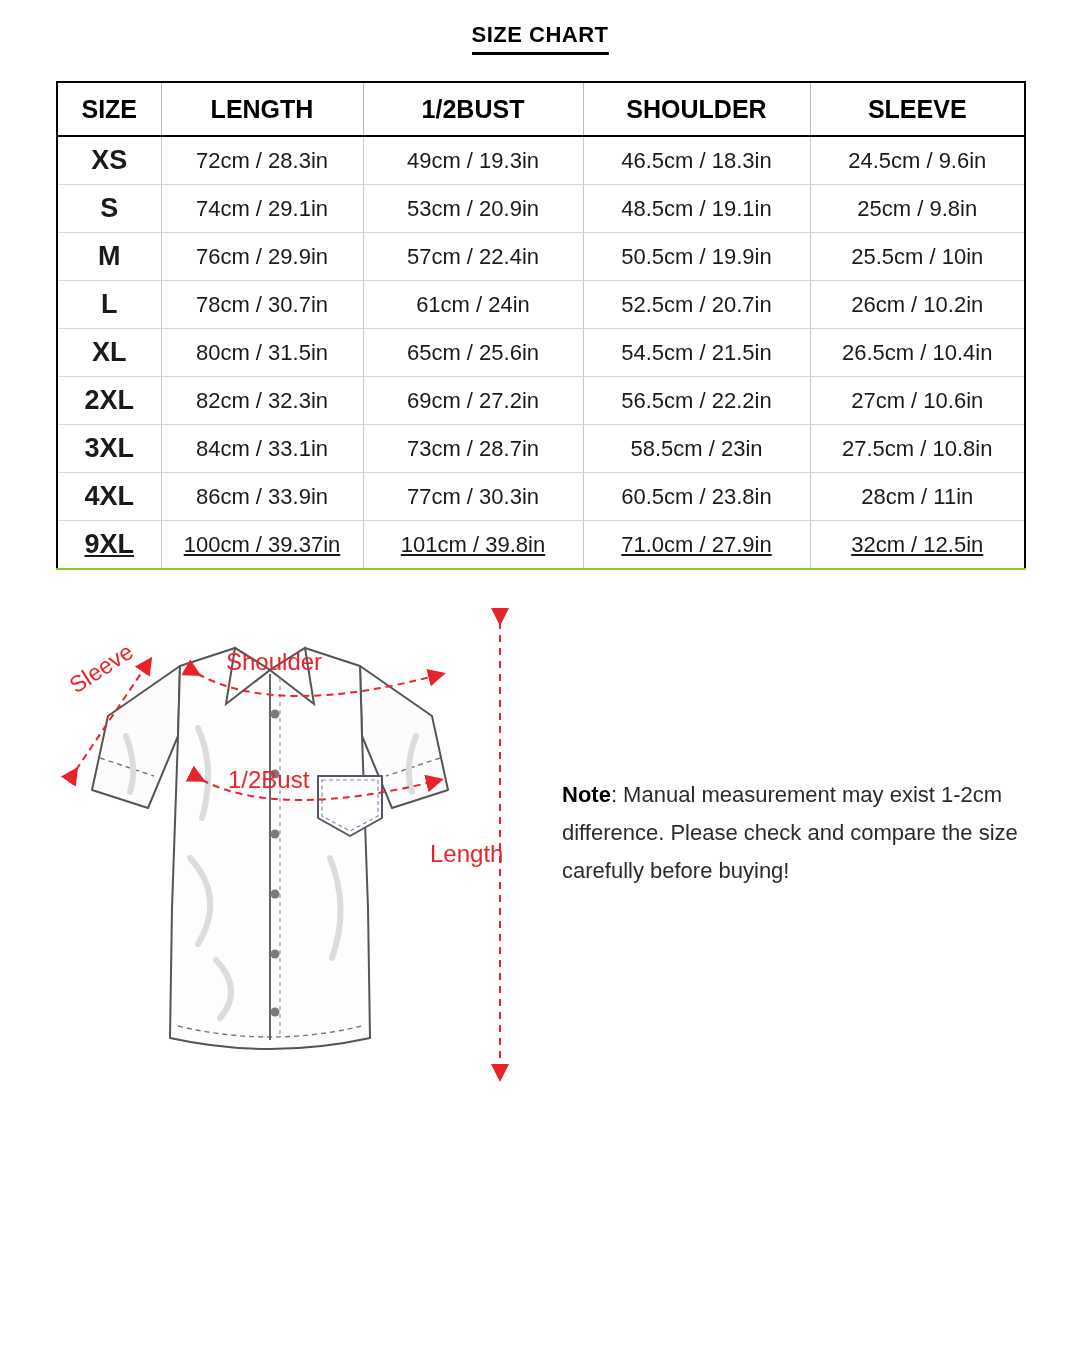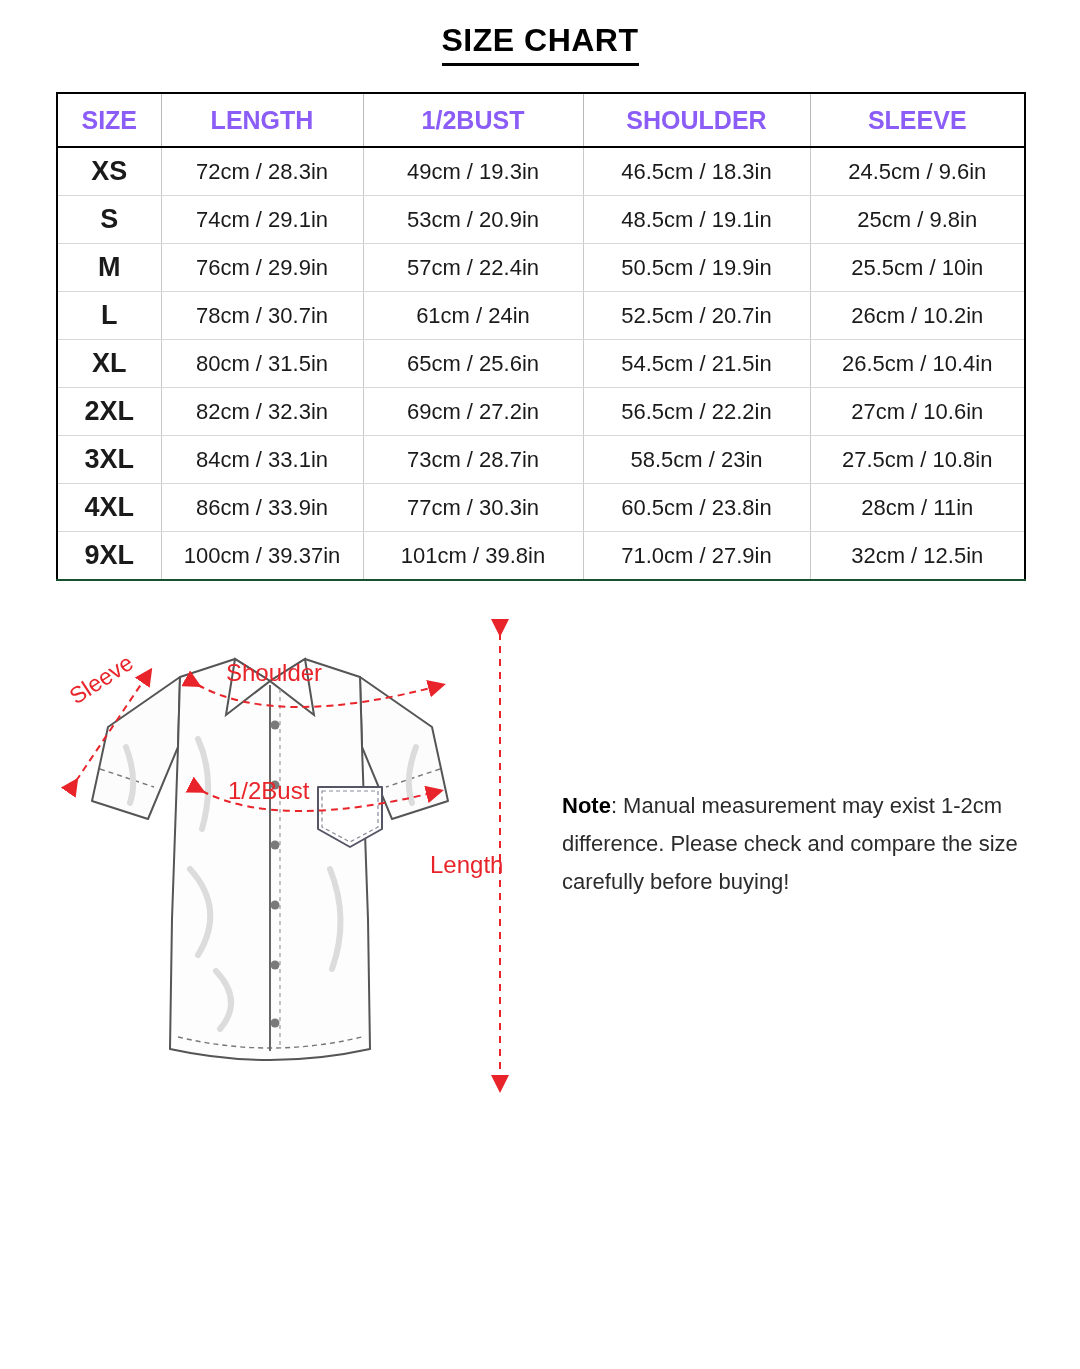--- a/index.html
+++ b/index.html
@@ -16,21 +16,21 @@
     overflow: hidden;
   }
 
   
   .title-wrap {
     text-align: center;
     padding-top: 22px;
   }
   .title {
     display: inline-block;
-    font-size: 32px;
+    font-size: 22px;
     font-weight: bold;
     letter-spacing: 0.5px;
     border-bottom: 3px solid #000;
     padding-bottom: 4px;
   }
 
   
   .table-wrap {
     margin: 26px 56px 0 56px;
   }
@@ -47,37 +47,38 @@
     height: 47px;
     padding: 0 2px;
     color: #1a1a1a;
   }
   table.size-chart thead th {
     font-size: 25px;
     font-weight: bold;
     height: 52px;
     border-top: 2px solid #000;
     border-bottom: 2px solid #000;
-    color: #8b5cf6;
+    color: #000000;
   }
   table.size-chart thead th:first-child,
   table.size-chart tbody td:first-child {
     width: 104px;
     font-weight: bold;
   }
   table.size-chart tbody td:first-child {
     font-size: 27px;
   }
   table.size-chart col.c-size { width: 104px; }
   table.size-chart col.c-len { width: 202px; }
   table.size-chart col.c-bust { width: 220px; }
   table.size-chart col.c-sho { width: 227px; }
   table.size-chart col.c-sle { width: 215px; }
   table.size-chart tbody tr:last-child td {
-    border-bottom: 2px solid #14532d;
+    border-bottom: 2px solid #84cc16;
+    text-decoration: underline;
   }
   table.size-chart tbody td {
     border-left: 1px solid #c9c9c9;
     border-right: 1px solid #c9c9c9;
     border-top: 1px solid #d8d8d8;
     border-bottom: 1px solid #d8d8d8;
   }
   table.size-chart tbody td:first-child { border-left: 2px solid #000; }
   table.size-chart tbody td:last-child { border-right: 2px solid #000; }
   table.size-chart thead th:first-child { border-left: 2px solid #000; }

